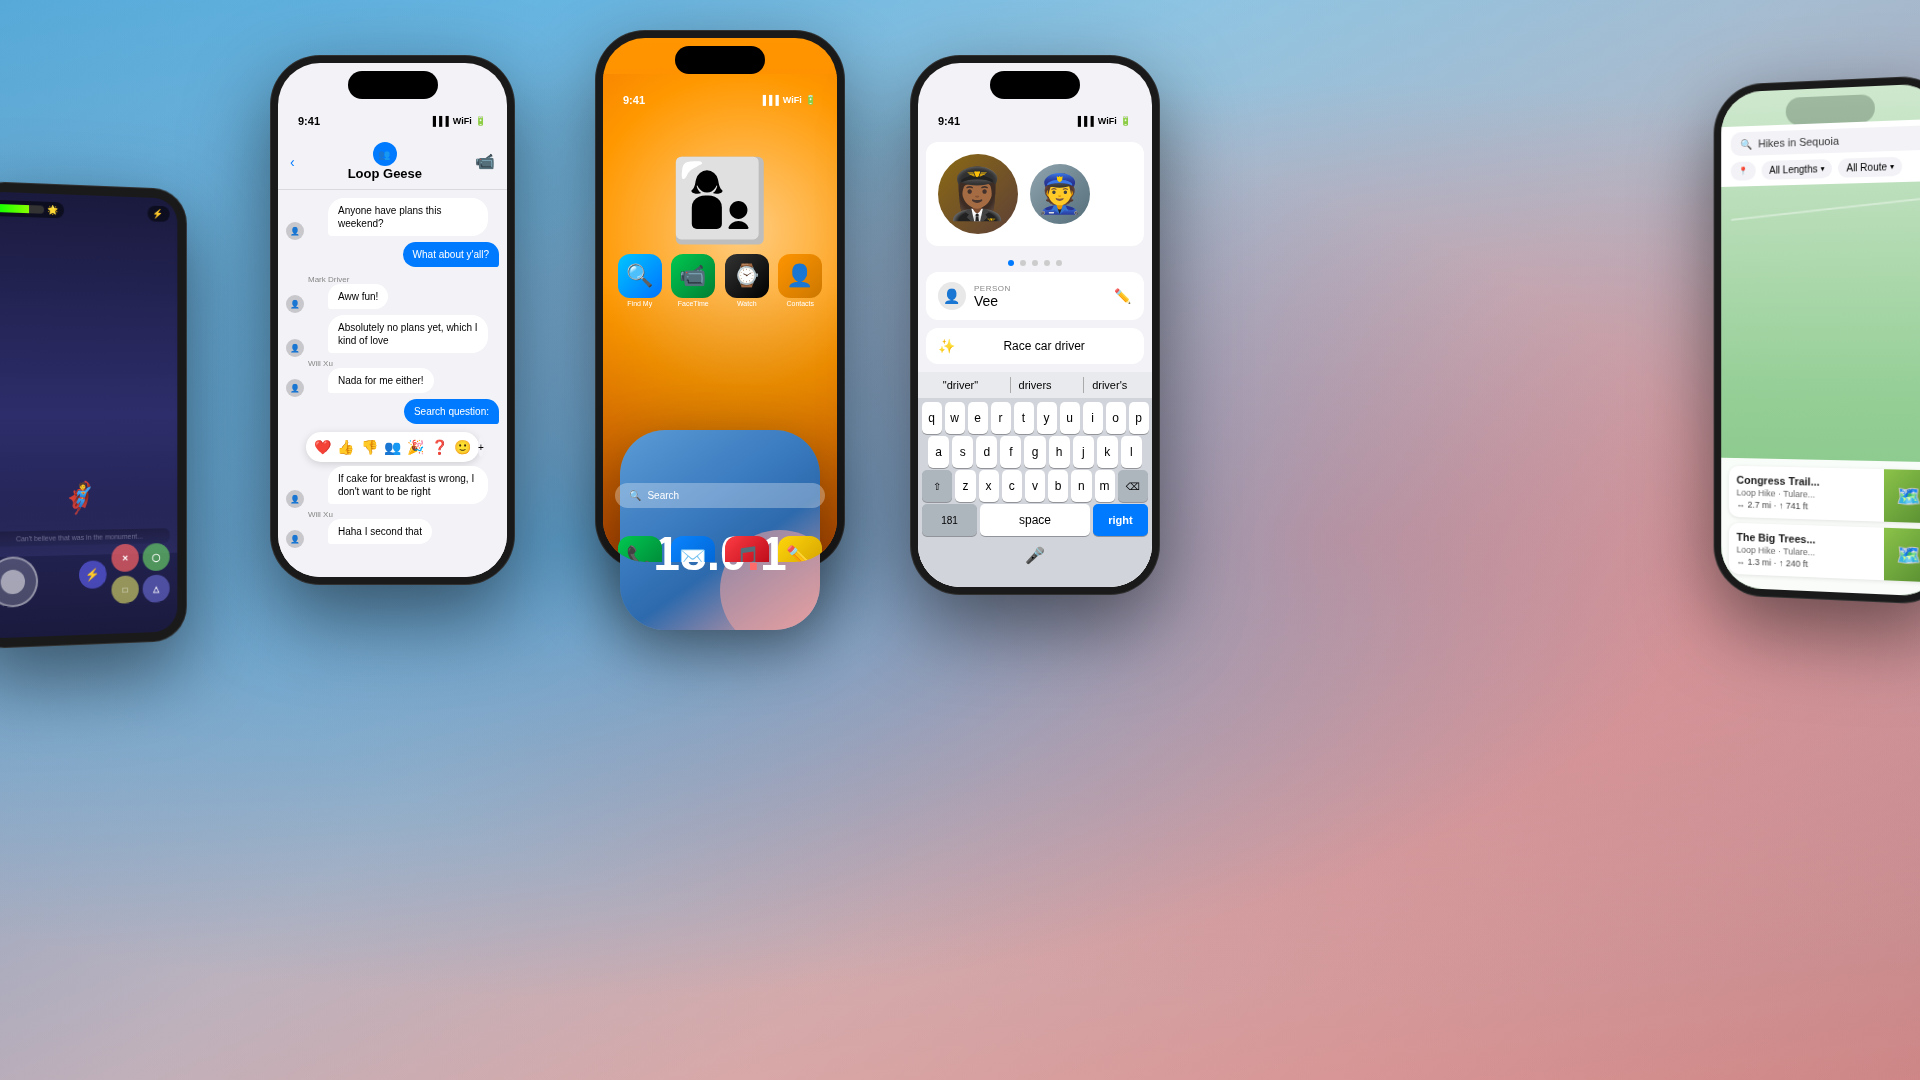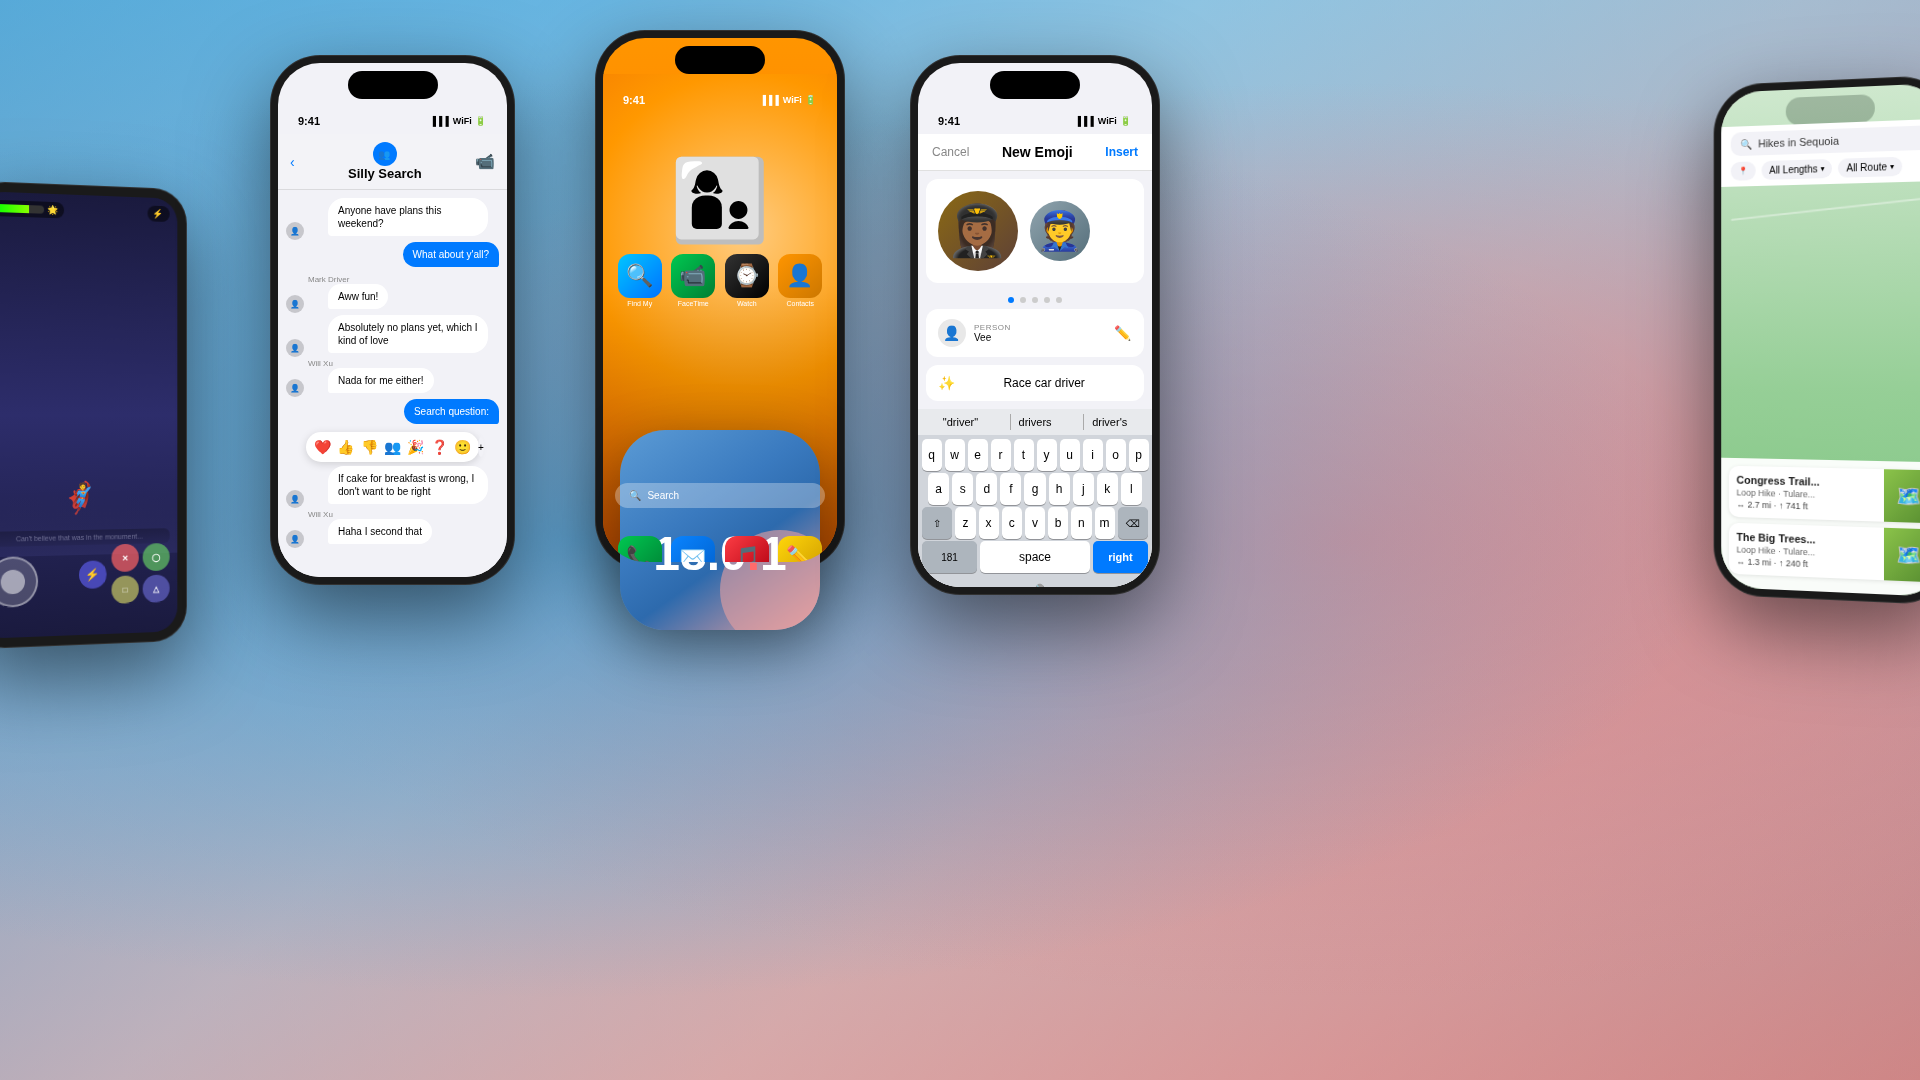--- a/index.html
+++ b/index.html
@@ -374,21 +374,21 @@
       justify-content: center;
       font-size: 14px;
     }
     .person-label {
       font-size: 8px;
       color: #888;
       text-transform: uppercase;
       letter-spacing: 0.5px;
     }
     .person-name {
-      font-size: 10px;
+      font-size: 14px;
       font-weight: 500;
     }
     .emoji-input-area {
       background: white;
       margin: 0 8px 8px;
       border-radius: 12px;
       padding: 10px 12px;
       display: flex;
       align-items: center;
       gap: 8px;
@@ -682,21 +682,21 @@
       </div>
     </div>
     <div class="messages-screen">
 
       <div class="messages-header">
         <span style="color:#007aff;font-size:14px;">‹</span>
         <div style="text-align:center;">
           <div style="display:flex;align-items:center;justify-content:center;gap:4px;">
             <div style="width:24px;height:24px;border-radius:50%;background:#007aff;font-size:10px;display:flex;align-items:center;justify-content:center;color:white;">👥</div>
           </div>
-          <div class="messages-title">Silly Search</div>
+          <div class="messages-title">Loop Geese</div>
         </div>
         <div style="display:flex;gap:8px;">
           <span style="color:#007aff;font-size:16px;">📹</span>
         </div>
       </div>
 
       <div class="messages-body">
 
         <div class="msg-row">
           <div class="msg-avatar">👤</div>
@@ -825,25 +825,20 @@
     <div class="status-bar">
       <span style="font-size:11px;font-weight:700;">9:41</span>
       <div class="status-bar-icons">
         <span style="font-size:9px;">▐▐▐</span>
         <span style="font-size:9px;">WiFi</span>
         <span style="font-size:9px;">🔋</span>
       </div>
     </div>
     <div class="emoji-screen">
 
-      <div class="emoji-header">
-        <span class="emoji-cancel">Cancel</span>
-        <span class="emoji-title">New Emoji</span>
-        <span class="emoji-insert">Insert</span>
-      </div>
 
       <div class="emoji-preview-area">
         <div class="emoji-main">👩🏾‍✈️</div>
         <div class="emoji-secondary">👮</div>
       </div>
 
       <div class="emoji-dots">
         <div class="emoji-dot active"></div>
         <div class="emoji-dot"></div>
         <div class="emoji-dot"></div>

